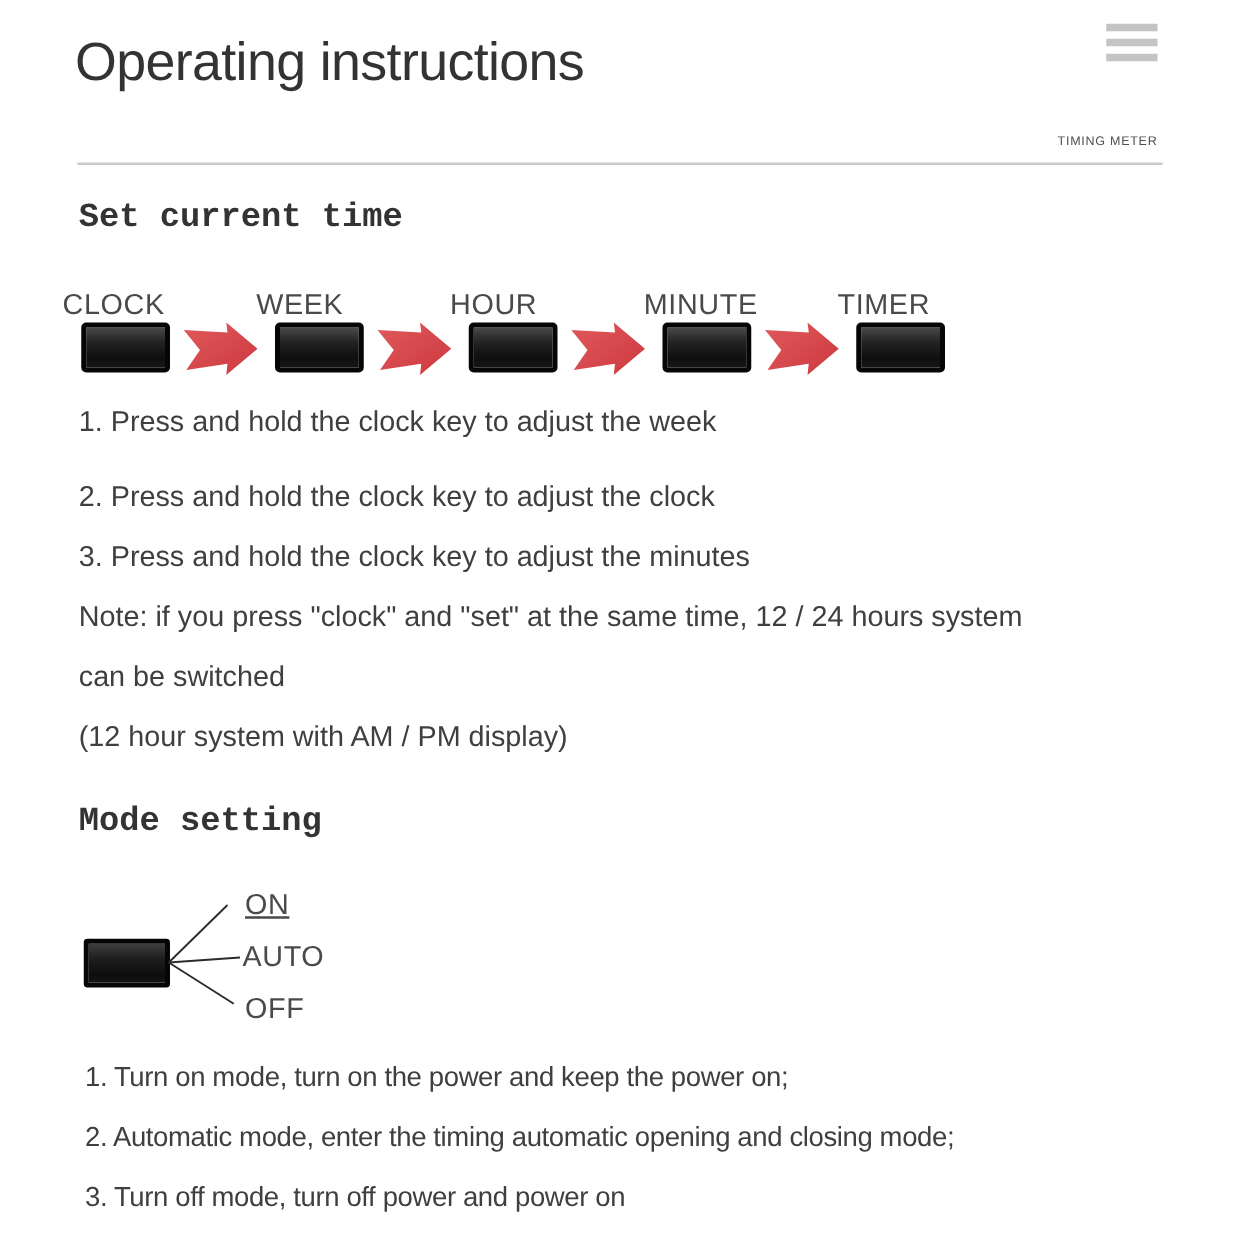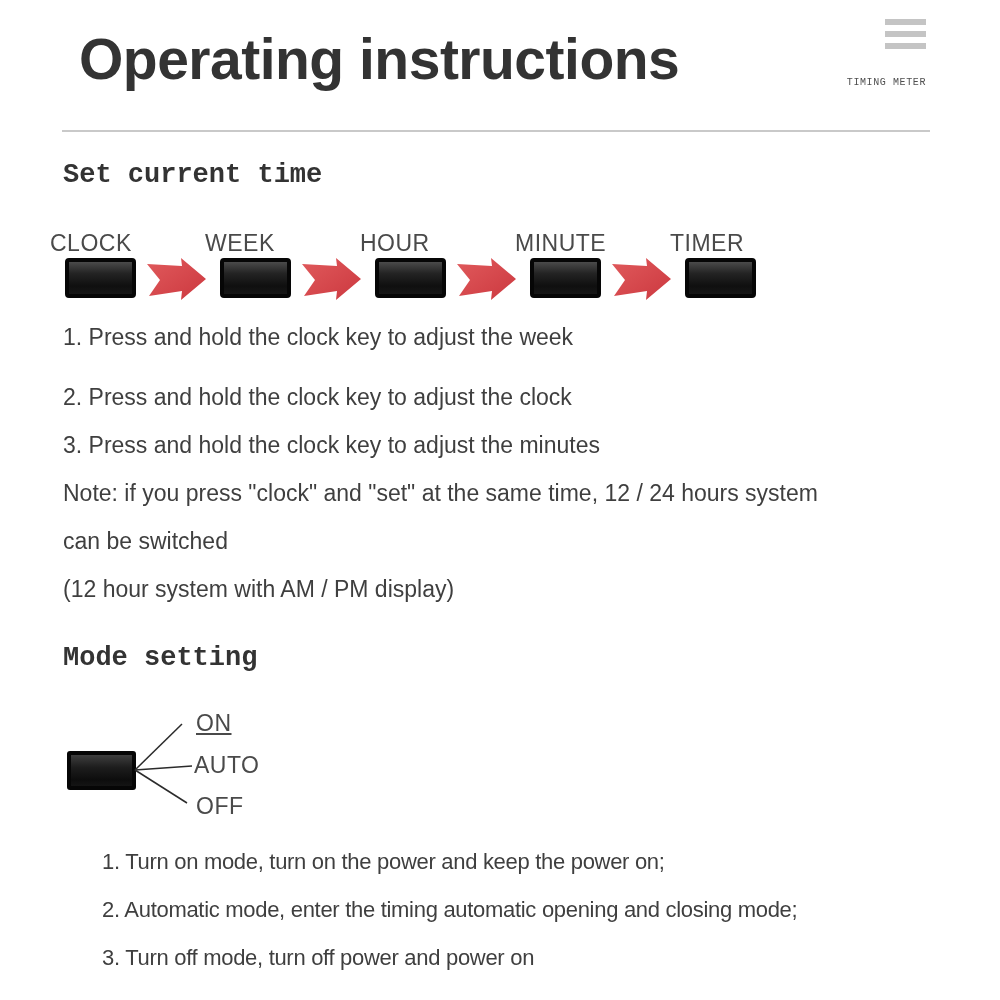--- a/index.html
+++ b/index.html
@@ -8,43 +8,42 @@
     position: relative;
     width: 1000px;
     height: 1000px;
     background: #ffffff;
     font-family: "Liberation Sans", sans-serif;
     overflow: hidden;
   }
   .abs { position: absolute; }
 
   .page-title {
-    left: 79px; top: 26px;
-    font-size: 57px;
-    font-weight: bold;
+    left: 60px; top: 26px;
+    font-size: 43px;
+    font-weight: normal;
     color: #333333;
     letter-spacing: -0.5px;
     white-space: nowrap;
   }
 
   .menu-icon { left: 885px; top: 19px; width: 41px; cursor: pointer; }
   .menu-icon .bar {
     width: 41px; height: 6px;
     background: #c4c4c4;
     margin-bottom: 6px;
   }
   .menu-icon .bar:last-child { margin-bottom: 0; }
 
   .brand-label {
-    right: 74px; top: 77px;
+    right: 74px; top: 108px;
     font-size: 10px;
     letter-spacing: 0.6px;
     color: #4f4f4f;
     white-space: nowrap;
-    font-family: Liberation Mono, monospace;
   }
 
   .divider {
     left: 62px; top: 130px;
     width: 868px; height: 2px;
     background: #c9c9c9;
   }
 
   .section-heading {
     font-size: 27px;
@@ -79,21 +78,20 @@
     font-size: 23px;
     color: #3f3f3f;
     white-space: nowrap;
   }
   .mode-line {
     left: 68px;
     font-size: 22px;
     color: #3f3f3f;
     letter-spacing: -0.3px;
     white-space: nowrap;
-    margin-left: 34px;
   }
 
   .mode-button {
     left: 67px; top: 751px;
     width: 69px; height: 39px;
     border: 4px solid #060606;
     border-radius: 3px;
     background: linear-gradient(180deg, #3e3e3e 0%, #1d1d1d 40%, #0d0d0d 80%, #141414 100%);
   }
   .mode-option {

